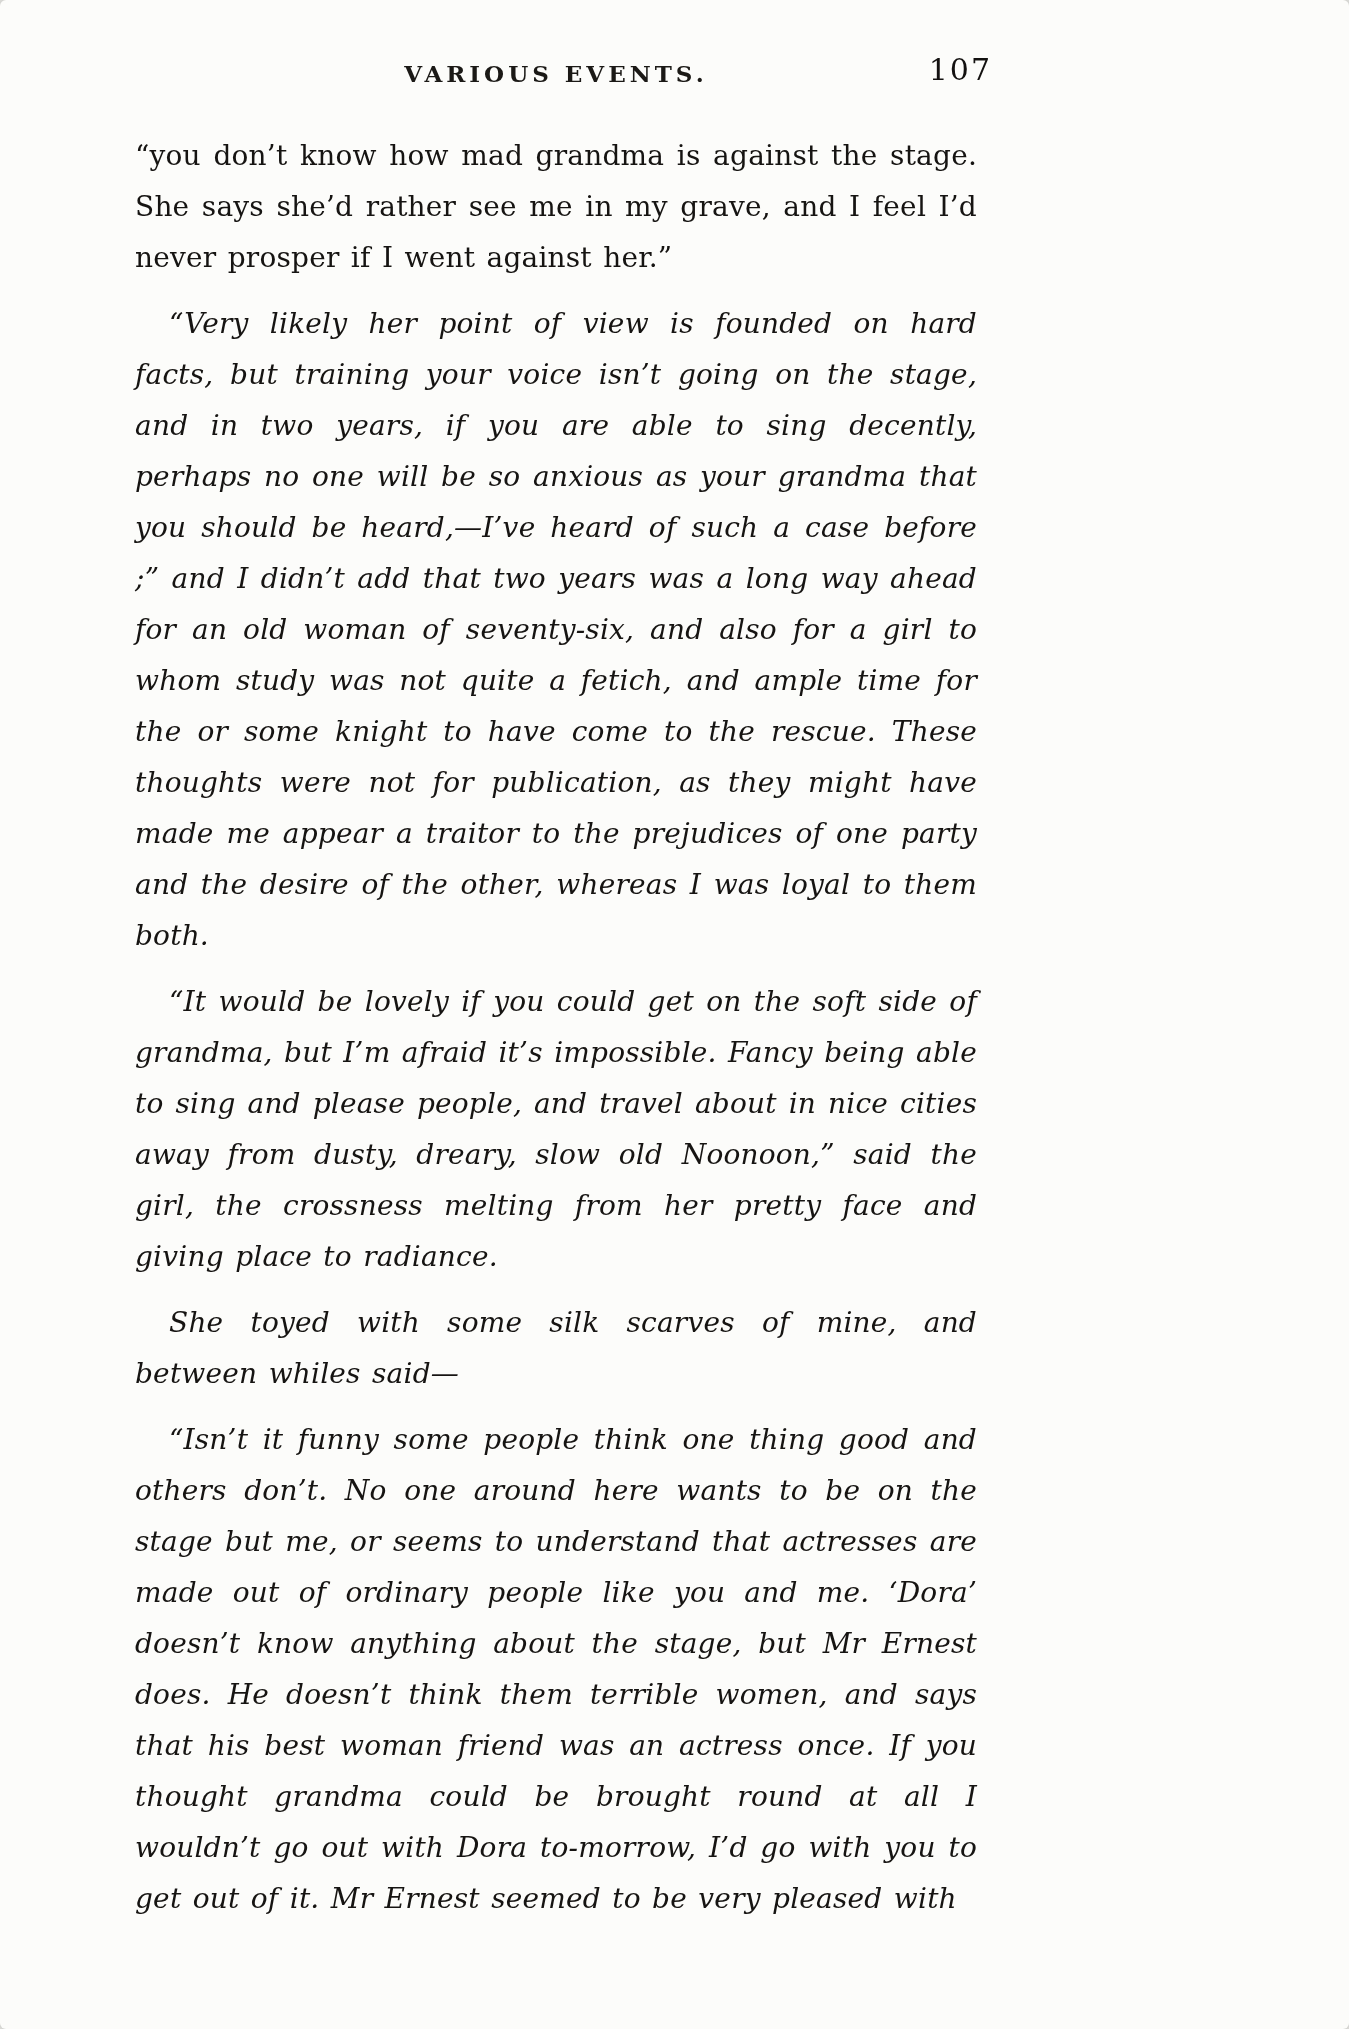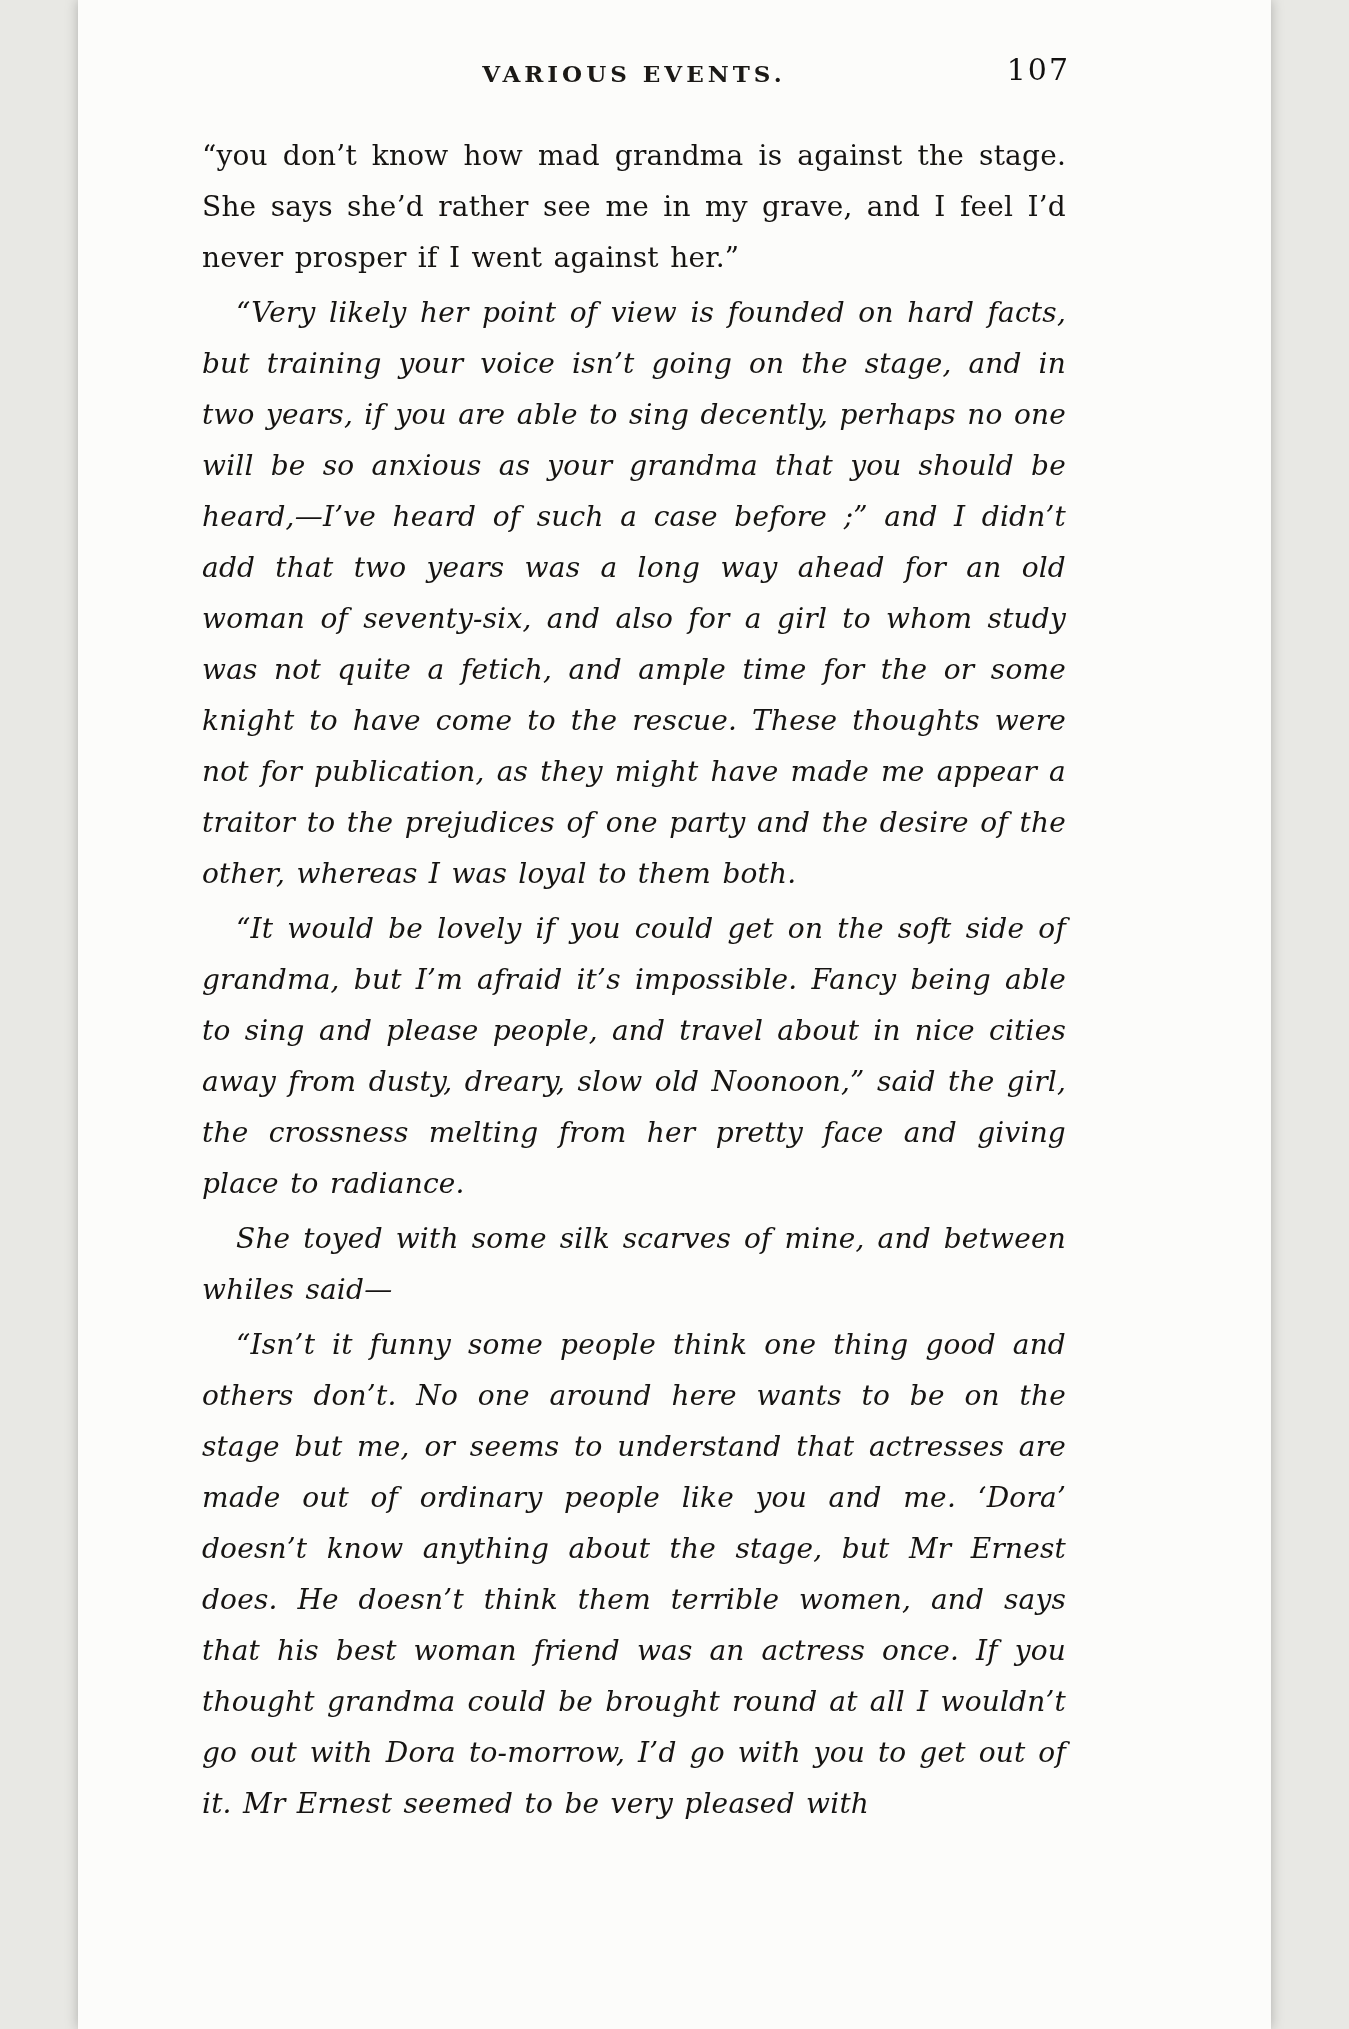--- a/index.html
+++ b/index.html
@@ -2,28 +2,29 @@
 <html><head>
 <meta charset="utf-8">
 <style>
   html, body {
     margin: 0;
     padding: 0;
     background: #e8e8e4;
   }
   .page {
     position: relative;
-    width: 1193px;
+    width: 1349px;
     height: 2029px;
     margin: 0 auto;
     background: #fcfcfa;
     color: #161412;
     font-family: "DejaVu Serif", "Liberation Serif", serif;
     overflow: hidden;
     box-shadow: 0 0 12px rgba(0,0,0,0.25);
+    border-radius: 6px;
   }
   .content {
     position: absolute;
     left: 120px;
     top: 52px;
     width: 872px;
   }
   .header-row {
     position: relative;
     height: 46px;
@@ -42,21 +43,21 @@
   }
   .page-number {
     position: absolute;
     right: 0;
     top: 0;
     font-size: 30px;
     letter-spacing: 2px;
     color: #131110;
   }
   .body-text p {
-    margin: 4px;
+    margin: 15px;
     font-size: 28px;
     line-height: 51px;
     text-align: justify;
     text-justify: inter-word;
     word-spacing: 0.08em;
     letter-spacing: 0.2px;
   }
   .body-text p.indent {
     text-indent: 34px;
     font-style: italic;

